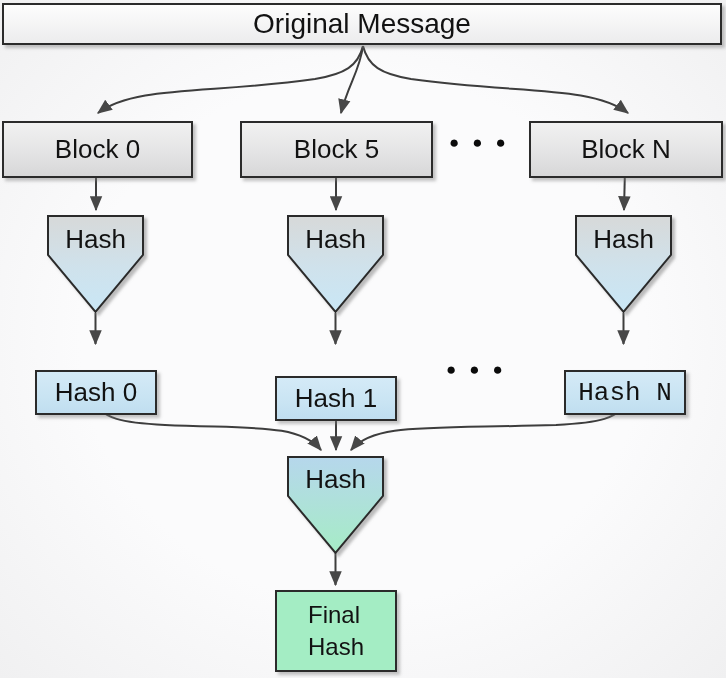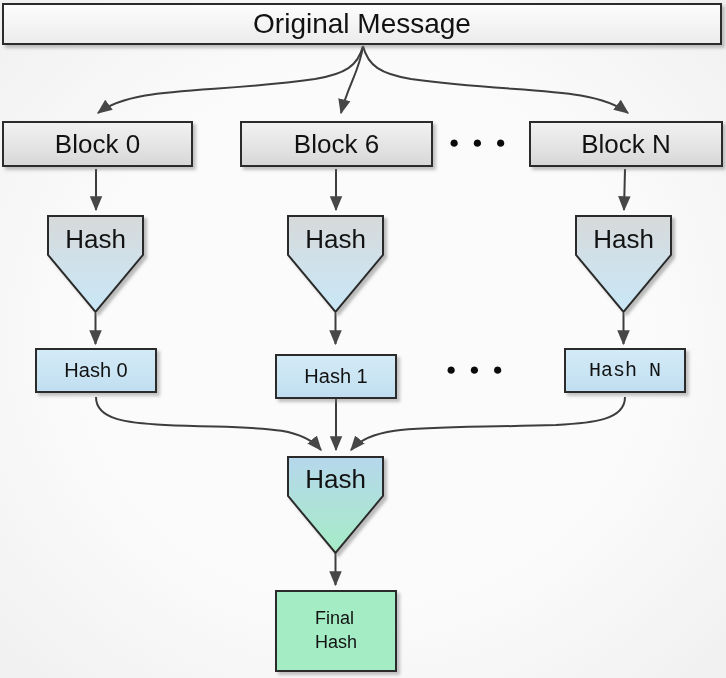--- a/index.html
+++ b/index.html
@@ -30,39 +30,39 @@
     justify-content: center;
     text-align: left;
     box-shadow: 3px 3px 3px rgba(125,125,125,0.45);
   }
   .title-box {
     left: 2px; top: 3px; width: 720px; height: 42px;
     background: linear-gradient(180deg, var(--title-fill-top, #fdfdfd), var(--title-fill-bottom, #ececed));
     font-size: 28px;
   }
   .block-box {
-    top: 121px; height: 46px;
+    top: 121px; height: 57px;
     background: linear-gradient(180deg, var(--block-fill-top, #f1f1f1) 0%, #e4e4e5 55%, var(--block-fill-bottom, #d7d7d8) 100%);
     font-size: 26px;
   }
   #block-0 { left: 2px;   width: 191px; }
   #block-1 { left: 240px; width: 193px; }
   #block-n { left: 529px; width: 194px; }
   .hash-box {
-    top: 348px; height: 45px; width: 122px;
+    top: 370px; height: 45px; width: 122px;
     background: linear-gradient(180deg, #d4eaf7 0%, var(--hash-fill, #c9e4f3) 60%, #c0def0 100%);
-    font-size: 20px;
+    font-size: 26px;
   }
   #hash-0 { left: 35px; }
   #hash-1 { left: 275px; margin-top: 6px; }
   #hash-n { left: 564px; font-family: Liberation Mono, monospace; }
   .final-box {
     left: 275px; top: 590px; width: 122px; height: 82px;
     background: var(--final-fill, #a4edc4);
-    font-size: 18px;
+    font-size: 24px;
     line-height: 1.32;
     white-space: pre-line;
   }
   .funnel-label {
     position: absolute;
     width: 95px; height: 36px;
     display: flex; align-items: center; justify-content: center;
     font-size: 26px;
     pointer-events: none;
   }
@@ -128,21 +128,21 @@
       <polygon fill="url(#gradFunnel)" points="48,216 143,216 143,255 95.5,312 48,255"></polygon>
       <polygon fill="url(#gradFunnel)" points="288,216 383,216 383,255 335.5,312 288,255"></polygon>
       <polygon fill="url(#gradFunnel)" points="576,216 671,216 671,255 623.5,312 576,255"></polygon>
       <polygon fill="url(#gradFunnelFinal)" points="288,457 383,457 383,496 335.5,553 288,496"></polygon>
     </g>
   </svg>
 
   <div class="node title-box">Original Message</div>
 
   <div class="node block-box" id="block-0">Block 0</div>
-  <div class="node block-box" id="block-1">Block 6</div>
+  <div class="node block-box" id="block-1">Block 5</div>
   <div class="node block-box" id="block-n">Block N</div>
 
   <div class="ellipsis" id="ellipsis-blocks">●●●</div>
 
   <div class="funnel-label" id="funnel-label-0">Hash</div>
   <div class="funnel-label" id="funnel-label-1">Hash</div>
   <div class="funnel-label" id="funnel-label-n">Hash</div>
 
   <div class="node hash-box" id="hash-0">Hash 0</div>
   <div class="node hash-box" id="hash-1">Hash 1</div>

